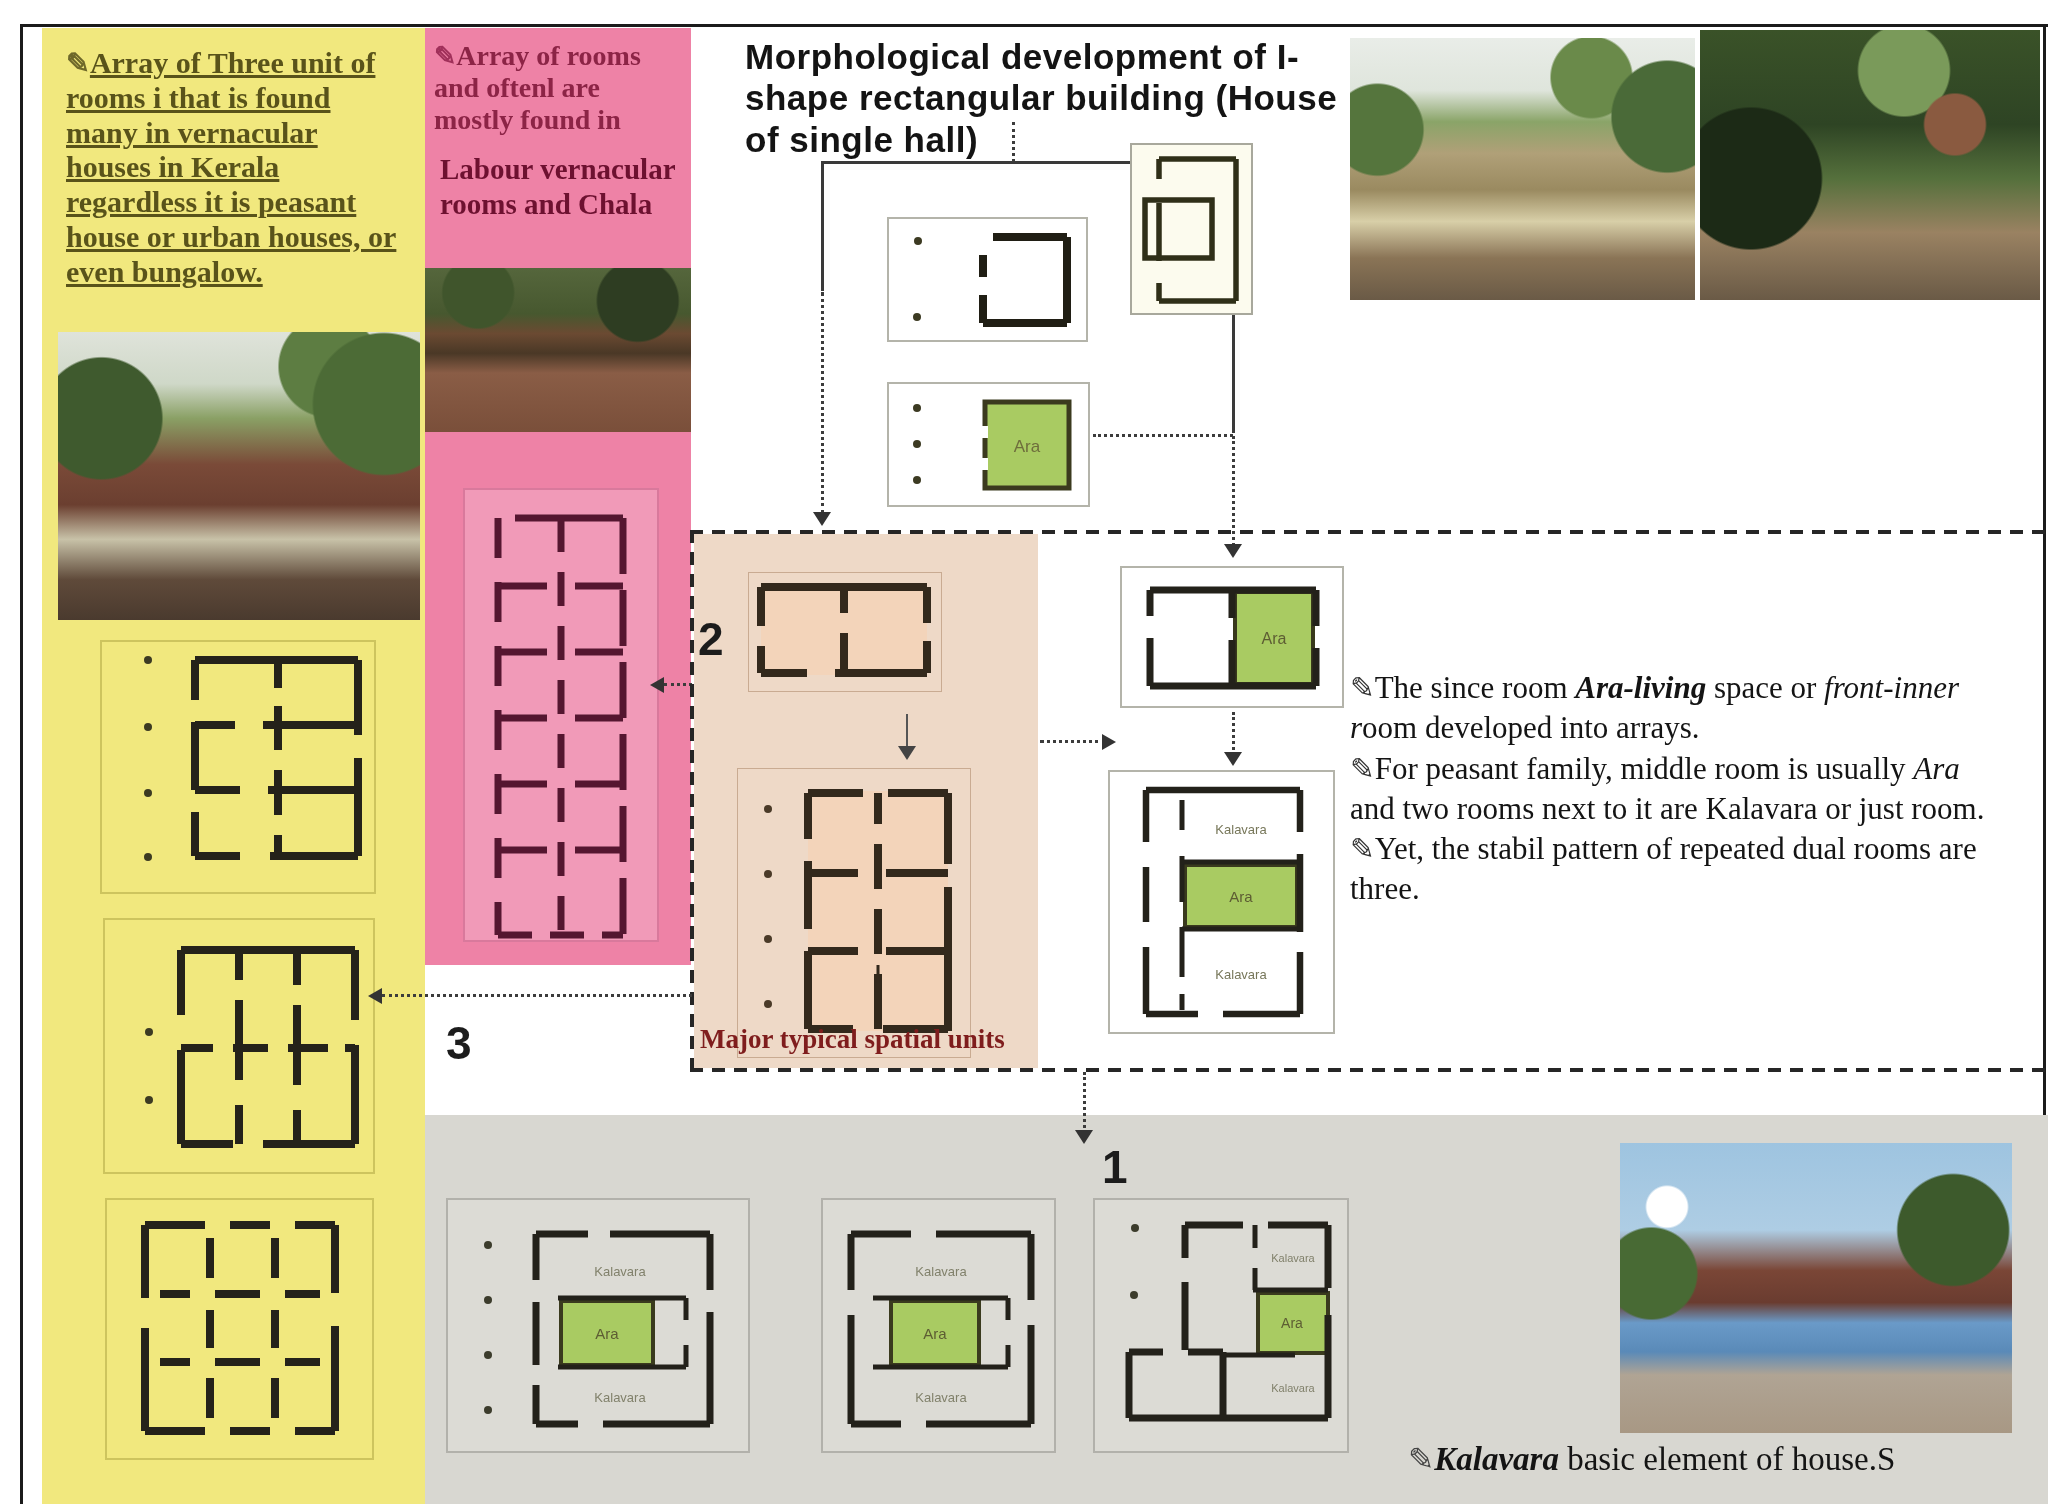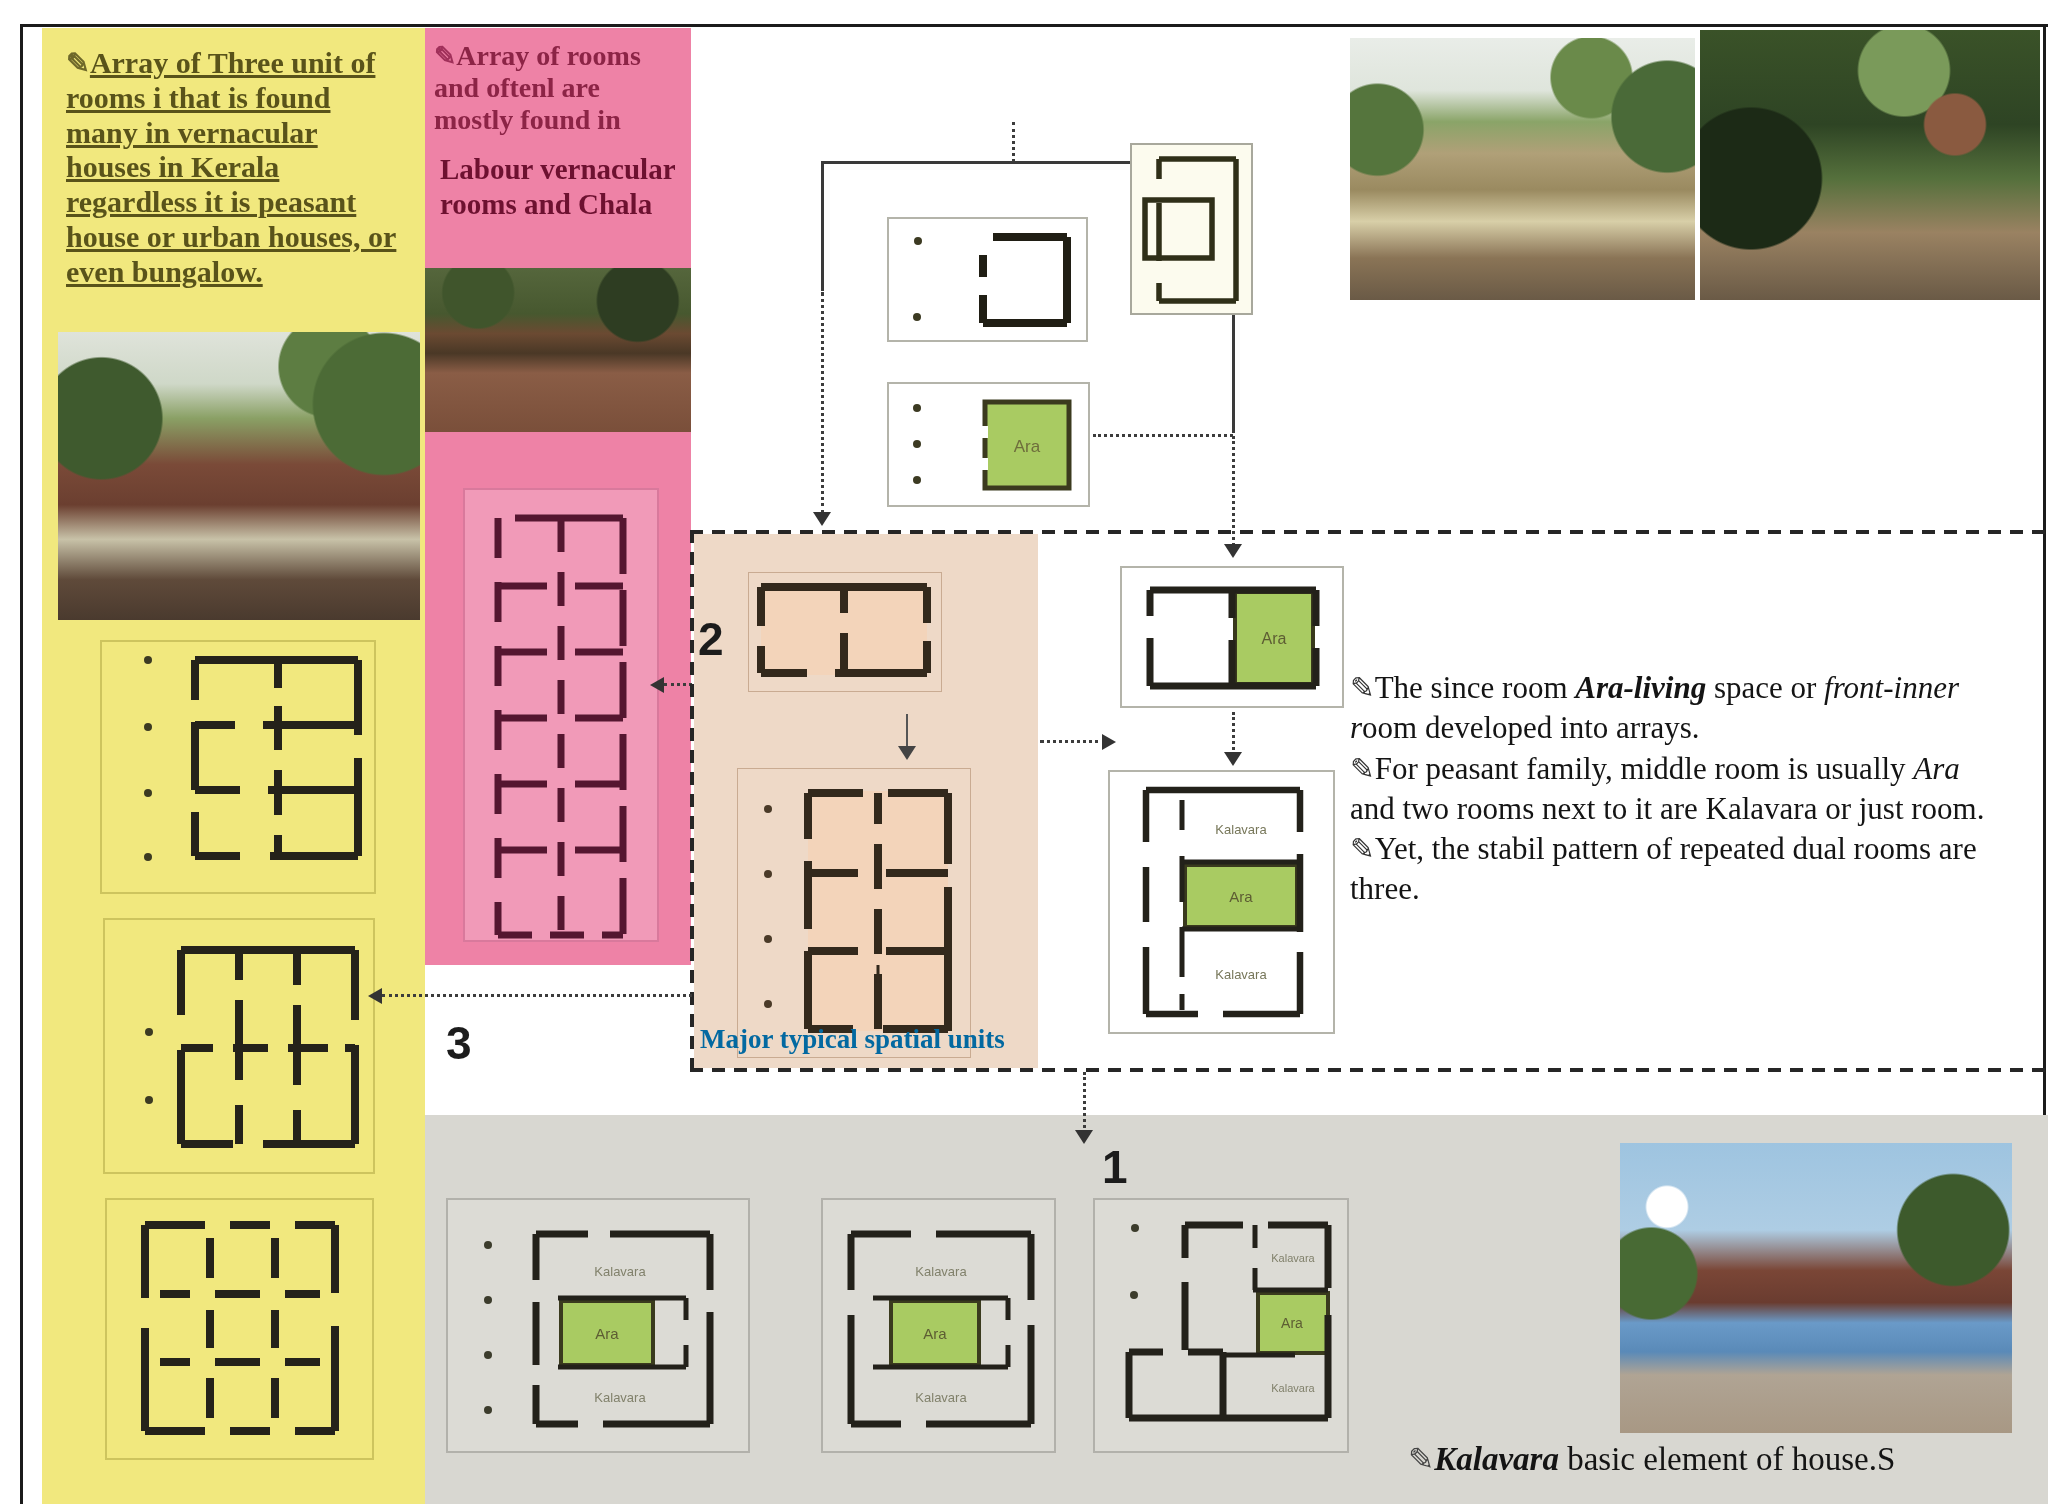--- a/index.html
+++ b/index.html
@@ -22,21 +22,21 @@
   .arr-left{width:0;height:0;border-top:8px solid transparent;border-bottom:8px solid transparent;border-right:14px solid #333;}
   .arr-right{width:0;height:0;border-top:8px solid transparent;border-bottom:8px solid transparent;border-left:14px solid #333;}
   .panel{border:2px solid #b4b4aa;background:#ffffff;box-sizing:border-box;}
   .num{font-family:"Liberation Sans",sans-serif;font-weight:bold;font-size:46px;color:#1c1c1c;}
   .title{font-family:"Liberation Sans",sans-serif;font-weight:bold;font-size:35px;line-height:1.18;
          color:#141414;letter-spacing:.5px;}
   .note{font-weight:bold;font-size:30px;line-height:1.16;color:#59531a;text-decoration:underline;}
   .pnote{font-weight:bold;font-size:28px;line-height:1.15;color:#8c2446;}
   .pbold{font-weight:bold;font-size:29px;line-height:1.2;color:#6d1130;}
   .body-text{font-size:31px;line-height:1.3;color:#141414;}
-  .caption{font-weight:bold;font-size:27px;color:#0369a1;}
+  .caption{font-weight:bold;font-size:27px;color:#7f1d1d;}
   .pencil{display:inline-block;transform:rotate(0deg);font-size:0.95em;}
   .photo{overflow:hidden;}
   i.b{font-style:italic;font-weight:bold;}
 </style>
 </head>
 <body>
 
 <div id="canvas">
 
   <div class="abs frame" style="left:20px;top:24px;width:2028px;height:3px;"></div>
@@ -135,20 +135,21 @@
         <path d="M33,228 H82 M110,228 H158"></path>
         <path d="M33,294 H82 M110,294 H158"></path>
         <path d="M33,360 H82 M110,360 H158"></path>
       </g>
     </svg>
   </div>
 
   <div class="abs dl" style="left:664px;top:683px;width:28px;"></div>
   <div class="abs arr-left" style="left:650px;top:677px;"></div>
 
+  <div class="abs title" style="left:745px;top:36px;width:600px;">Morphological development of I-shape rectangular building (House of single hall)</div>
 
   <div class="abs sl" style="left:822px;top:161px;width:308px;"></div>
   <div class="abs sv" style="left:821px;top:161px;height:130px;"></div>
   <div class="abs dv" style="left:1012px;top:122px;height:40px;"></div>
   <div class="abs dv" style="left:821px;top:292px;height:222px;"></div>
   <div class="abs arr-down" style="left:813px;top:512px;"></div>
 
   <div class="abs panel" style="left:887px;top:217px;width:201px;height:125px;">
     <svg width="197" height="121" viewBox="0 0 197 121">
       <g fill="#3c3a22">

